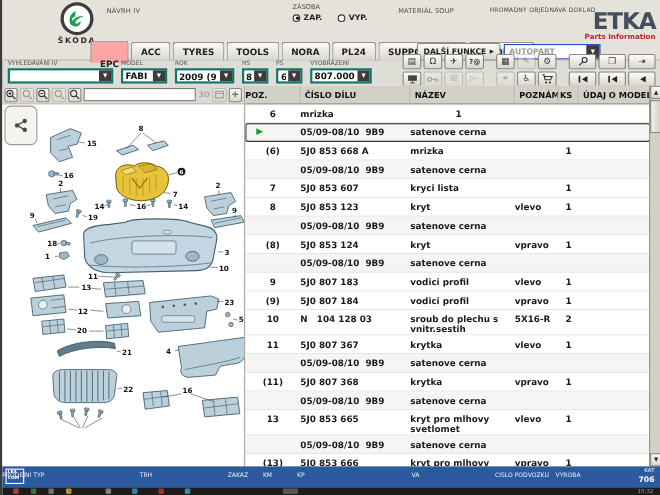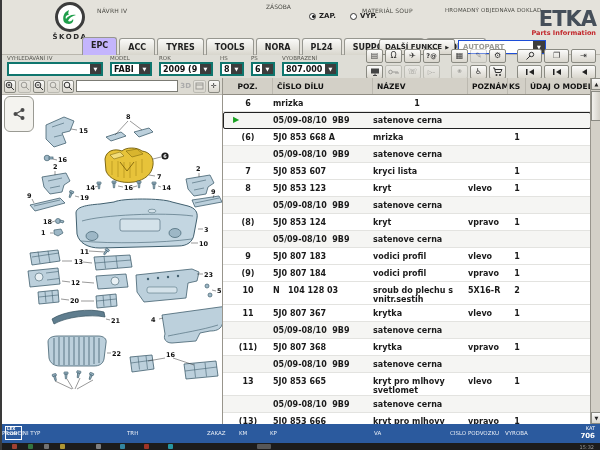--- a/index.html
+++ b/index.html
@@ -16,21 +16,21 @@
   #etka .s{font-size:6.5px;font-weight:bold;color:#c2262b;}
   #zasoba{position:absolute;left:264px;top:3px;}
   #zasoba .z{font-size:6px;color:#4a4a44;}
   .radio{display:inline-flex;align-items:center;margin-right:14px;font-size:7px;font-weight:bold;color:#222;}
   .rdot{width:7px;height:7px;border:1px solid #333;border-radius:50%;margin-right:3px;background:#fff;position:relative;}
   .rdot.on:after{content:"";position:absolute;left:1.5px;top:1.5px;width:3px;height:3px;border-radius:50%;background:#111;}
   
   #tabs{position:absolute;left:80px;top:38px;display:flex;gap:2px;}
   .tab{border:1px solid #979790;border-bottom:none;border-radius:3px 3px 0 0;background:linear-gradient(#fafaf8,#d8d6cd);
        font-size:8px;font-weight:bold;color:#222;padding:4px 8px 3px;height:17px;}
-  .tab[data-active="true"]{background:#c4b5fd;height:18px;position:relative;top:-1px;padding-top:3px;}
+  .tab[data-active="true"]{background:#fca5a5;height:18px;position:relative;top:-1px;padding-top:16px;}
   #dalsi{position:absolute;left:377px;top:39px;display:flex;align-items:center;}
   #dalsi .dbtn{border:1px solid #8a8a82;background:linear-gradient(#fbfbfa,#d9d6cd);font-size:7px;font-weight:bold;color:#222;
        padding:3px 5px;border-radius:2px;display:flex;align-items:center;gap:3px;}
   #dalsi .sel{width:88px;height:14px;border:1px solid #1d4ed8;background:#fff;margin-left:3px;display:flex;align-items:center;}
   #dalsi .sel .val{flex:1;font-size:7px;font-weight:bold;color:#9a9a95;padding-left:4px;}
   .ddsq{width:12px;height:100%;background:#3c3c3c;color:#fff;font-size:5px;display:flex;align-items:center;justify-content:center;}
   
   #filters{position:absolute;left:5px;top:55px;display:flex;gap:7px;}
   .field .flabel{font-size:5.5px;color:#55554e;margin-bottom:1px;white-space:nowrap;}
   .fbox{height:14px;border:2px solid #0f766e;background:#fff;display:flex;align-items:center;}
@@ -63,21 +63,21 @@
   #dsvg{position:absolute;left:0;top:0;width:220px;height:329px;}
   .pf{fill:#bcd0dc;stroke:#41606f;stroke-width:.8;}
   .pf2{fill:#9db7c6;stroke:#41606f;stroke-width:.7;}
   .pl{stroke:#41606f;stroke-width:.6;fill:none;}
   .ldr{stroke:#333;stroke-width:.5;fill:none;}
   .co{font-size:6.5px;font-weight:bold;fill:#111;}
   
   #tablep{position:absolute;left:220px;top:78px;width:380px;height:346px;background:#fff;border-left:1px solid #98958c;}
   #thead{position:absolute;left:0;top:0;width:368px;height:17px;background:#d3d0c7;border-bottom:1px solid #8f8c83;display:flex;}
   .hc{font-size:7.5px;font-weight:bold;color:#111;padding:4px 0 0 4px;border-right:1px solid #bcb9b0;white-space:nowrap;overflow:hidden;}
-  .hc:nth-child(1){width:50px;text-align:center;padding-left:0;}
+  .hc:nth-child(1){width:50px;padding-left:0;}
   .hc:nth-child(2){width:100px;}.hc:nth-child(3){width:95px;}
   .hc:nth-child(4){width:40px;}.hc:nth-child(5){width:18px;padding-left:1px;}
   .hc:nth-child(6){width:65px;border-right:none;}
   #tbody{position:absolute;left:0;top:17px;width:368px;bottom:0;overflow:hidden;}
   .r{display:flex;border-bottom:1px solid #e3e3e0;background:#fff;position:relative;min-height:17px;}
   .r[data-rowtype="sub"],.r[data-rowtype="selected"]{background:#f5f5f3;}
   .r[data-rowtype="selected"]{outline:1px solid #222;outline-offset:-1px;border-radius:2px;}
   .cell{font-size:8px;font-weight:bold;color:#1a1a1a;padding-top:4px;line-height:9px;}
   .c-poz{width:50px;text-align:center;position:relative;}
   .c-num{width:100px;white-space:pre;}
@@ -117,21 +117,21 @@
       <div class="ring">
         <svg width="24" height="24" viewBox="0 0 24 24">
             <path d="M6,17 C4,12 6,7 11,5 C10,8 10,9 11,10 C8,10 7,12 8,14 C10,11 14,9 18,10 C14,11 11,13 10,16 C12,17 14,16 15,14 C16,16 14,19 11,19 C9,19 7,18 6,17 Z" fill="#1e9e4a"></path>
           </svg>
       </div>
       <div class="brand">ŠKODA</div>
     </div>
     <div class="tinylbl" style="left:95px;top:7px;">NÁVRH IV</div>
     <div id="zasoba">
       <div class="z">ZÁSOBA</div>
-      <div style="display:flex;margin-top:2px;margin-left:43px;">
+      <div style="display:flex;margin-top:2px;">
         <span class="radio">
             <span class="rdot on"></span>
             <span>ZAP.</span>
           </span>
         <span class="radio">
             <span class="rdot"></span>
             <span>VYP.</span>
           </span>
       </div>
     </div>

